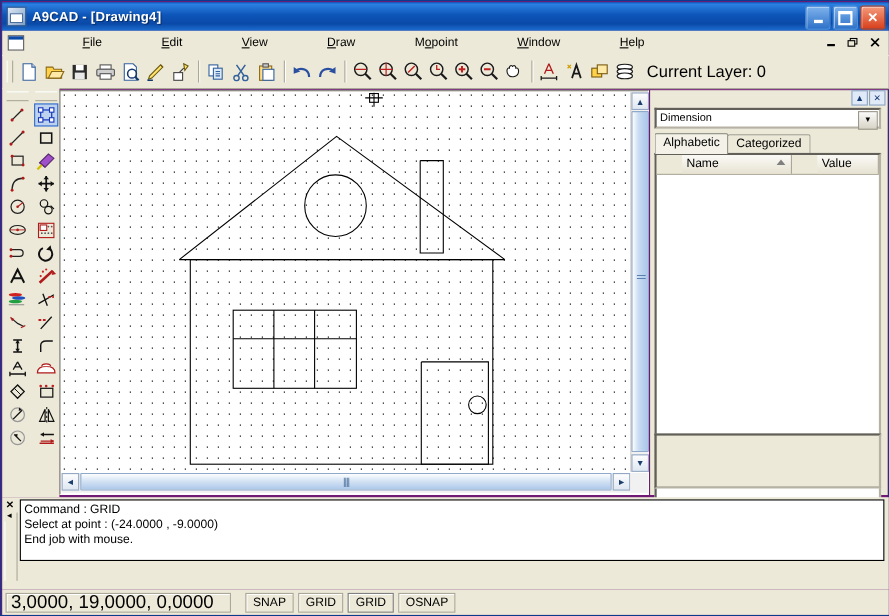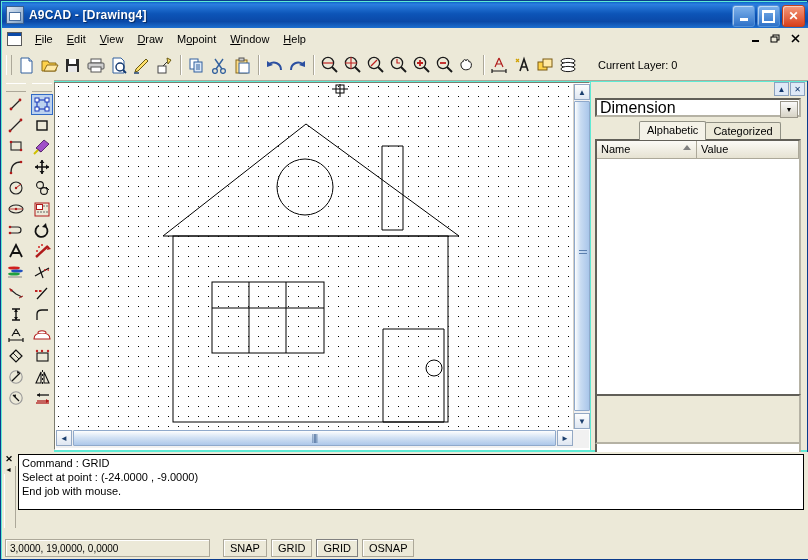--- a/index.html
+++ b/index.html
@@ -3,21 +3,21 @@
 <meta charset="utf-8">
 <style>
   html,body{margin:0;padding:0;}
   body{
     width:808px;height:560px;overflow:hidden;
     font-family:"Liberation Sans",sans-serif;
     font-size:11px;
     background:#0a246a;
   }
   #app{position:relative;width:808px;height:560px;box-sizing:border-box;
-    border:1px solid #0a3b8c;background:#5eead4;}
+    border:1px solid #0a3b8c;background:#701a75;}
 
   
   .titlebar{position:absolute;left:1px;top:1px;width:806px;height:26px;
     background:linear-gradient(180deg,#0a62c8 0%,#2b7fe0 8%,#0d55b8 45%,#0a49a8 75%,#1d6fd0 100%);
     display:flex;align-items:center;}
   .tb-icon{width:16px;height:16px;margin-left:4px;margin-right:5px;
     background:linear-gradient(135deg,#dfe9f5,#7d9fc4);border:1px solid #3a5f8f;position:relative;}
   .tb-icon:after{content:"";position:absolute;left:2px;top:5px;width:10px;height:7px;
     background:#fff;border:1px solid #4a6f9f;}
   .tb-title{color:#fff;font-weight:bold;font-size:12px;text-shadow:1px 1px 1px rgba(0,0,0,.45);
@@ -27,39 +27,39 @@
     background:linear-gradient(180deg,#7fb3ec,#2f72c8);
     display:flex;align-items:center;justify-content:center;color:#fff;font-size:10px;
     font-weight:bold;box-shadow:inset 1px 1px 0 rgba(255,255,255,.5);}
   .tb-btn.close{background:linear-gradient(180deg,#f49a7c,#d8401c);border-color:#c2421d;}
   .glyph-min{width:8px;height:3px;background:#fff;margin-top:6px;}
   .glyph-max{width:9px;height:8px;border:2px solid #fff;border-top-width:3px;}
   .glyph-x{font-size:12px;line-height:10px;font-family:"Liberation Sans",sans-serif;}
 
   
   .menubar{position:absolute;left:1px;top:27px;width:806px;height:22px;
-    background:#ece9d8;display:flex;align-items:center;border-bottom:1px solid #d6d2bd;}
+    background:#ece9d8;display:flex;align-items:center;border-bottom:1px solid #d6d2bd;gap:40px;}
   .mdi-icon{width:15px;height:14px;margin:0 6px 0 5px;background:#fff;border:1px solid #5a5a5a;
     position:relative;box-sizing:border-box;}
   .mdi-icon:before{content:"";position:absolute;left:0;top:0;right:0;height:3px;background:#0a49a8;}
   .menu-item{padding:3px 7px;color:#000;font-size:11px;cursor:default;}
   .menu-item u{text-decoration:underline;}
   .mdi-btns{position:absolute;right:4px;top:2px;display:flex;gap:3px;}
   .mdi-btn{width:17px;height:16px;display:flex;align-items:center;justify-content:center;
     font-size:11px;color:#000;background:#ece9d8;}
 
   
   .toolbar{position:absolute;left:1px;top:49px;width:806px;height:30px;
     background:#ece9d8;display:flex;align-items:center;border-bottom:1px solid #aca899;}
   .grip{width:4px;height:20px;margin:0 3px 0 4px;
     border-left:1px solid #fff;border-right:1px solid #aca899;}
   .tbtn{width:23px;height:23px;display:flex;align-items:center;justify-content:center;
     border:1px solid transparent;box-sizing:border-box;}
   .tsep{width:1px;height:20px;margin:0 4px;background:#aca899;box-shadow:1px 0 0 #fff;}
-  .layer-label{margin-left:18px;font-size:11px;color:#000;white-space:nowrap;}
+  .layer-label{margin-left:8px;font-size:15px;color:#000;white-space:nowrap;}
 
   
   .leftbar{position:absolute;left:1px;top:79px;width:52px;height:372px;background:#ece9d8;}
   .palette{position:absolute;top:2px;width:24px;background:#ece9d8;}
   .palette.p1{left:2px;}
   .palette.p2{left:28px;}
   .pgrip{height:7px;margin:1px 2px 2px 2px;border-top:1px solid #fff;border-bottom:1px solid #aca899;}
   .ptool{width:22px;height:21px;display:flex;align-items:center;justify-content:center;
     border:1px solid transparent;box-sizing:border-box;margin:0 auto;}
   .ptool.sel{border:1px solid #316ac5;background:#bcd2ef;}
@@ -87,33 +87,33 @@
   .corner{position:absolute;left:572px;top:429px;width:16px;height:18px;background:#f1f1f1;}
 
   
   .props{position:absolute;left:590px;top:81px;width:216px;height:368px;background:#ece9d8;
     box-sizing:border-box;}
   .props-head{position:absolute;right:2px;top:0px;display:flex;gap:1px;}
   .ph-btn{width:13px;height:12px;background:#dfe9f7;border:1px solid #8ba2c0;
     display:flex;align-items:center;justify-content:center;font-size:8px;color:#13386e;}
   .combo{position:absolute;left:4px;top:16px;width:206px;height:19px;background:#fff;
     border:2px inset #b5b2a4;box-sizing:border-box;display:flex;align-items:center;}
-  .combo span{padding-left:3px;font-size:16px;}
+  .combo span{padding-left:3px;font-size:10px;}
   .combo .arrow{position:absolute;right:1px;top:1px;width:16px;height:15px;
     background:linear-gradient(180deg,#fafafa,#d7d3c5);border:1px solid #9a968a;
     display:flex;align-items:center;justify-content:center;font-size:7px;}
-  .tabs{position:absolute;left:4px;top:39px;display:flex;align-items:flex-end;margin-left:44px;}
+  .tabs{position:absolute;left:4px;top:39px;display:flex;align-items:flex-end;}
   .tab{padding:2px 7px 3px 7px;font-size:11px;background:#ece9d8;border:1px solid #919185;
     border-bottom:none;border-radius:2px 2px 0 0;margin-right:-1px;}
   .tab.active{background:#f4f2e8;padding-bottom:4px;position:relative;z-index:2;}
   .grid-box{position:absolute;left:4px;top:57px;width:206px;height:332px;background:#fff;
     border:2px inset #b5b2a4;box-sizing:border-box;}
   .grid-hdr{display:flex;height:17px;background:#ece9d8;border-bottom:1px solid #aca899;}
   .gh{font-size:11px;padding:2px 4px;box-sizing:border-box;border-right:1px solid #aca899;
-    position:relative;background:linear-gradient(180deg,#fbfaf6,#e6e2d2);}
+    position:relative;background:linear-gradient(180deg,#fbfaf6,#e6e2d2);margin-left:23px;}
   .gh.name{width:100px;}
   .gh.value{flex:1;}
   .sortarrow{position:absolute;right:5px;top:4px;width:0;height:0;
     border-left:4px solid transparent;border-right:4px solid transparent;border-bottom:5px solid #808080;}
   .desc-pane{position:absolute;left:4px;top:312px;width:206px;height:50px;
     background:#ece9d8;border:2px inset #b5b2a4;box-sizing:border-box;}
 
   
   .cmdwin{position:absolute;left:1px;top:451px;width:806px;height:84px;background:#ece9d8;}
   .cmd-close{position:absolute;left:2px;top:2px;width:10px;height:10px;font-size:9px;
@@ -126,21 +126,21 @@
     border:1px solid #000;box-sizing:border-box;padding:1px 3px;font-size:11px;line-height:14px;
     overflow:hidden;}
   .cmd-input{position:absolute;left:16px;top:60px;width:786px;height:18px;background:#fff;
     border:1px solid #000;border-top:none;box-sizing:border-box;padding:2px 3px;font-size:11px;}
 
   
   .statusbar{position:absolute;left:1px;top:535px;width:806px;height:23px;background:#ece9d8;
     display:flex;align-items:center;padding-top:1px;box-sizing:border-box;}
   .coords{width:205px;height:18px;margin-left:3px;border:1px solid #aca899;
     box-shadow:inset 1px 1px 0 #fff;background:#ece9d8;display:flex;align-items:center;
-    padding-left:4px;font-size:10px;box-sizing:border-box;}
+    padding-left:4px;font-size:17px;box-sizing:border-box;}
   .sgap{width:9px;}
   .sbtn{height:18px;min-width:41px;padding:0 6px;margin-left:4px;border:1px solid #aca899;
     box-shadow:inset 1px 1px 0 #fff;background:#ece9d8;display:flex;align-items:center;
     justify-content:center;font-size:11px;box-sizing:border-box;}
   .sbtn.on{border:1px solid #808080;box-shadow:inset 1px 1px 0 #fff;}
   svg{display:block;}
 </style>
 </head>
 <body>
 

